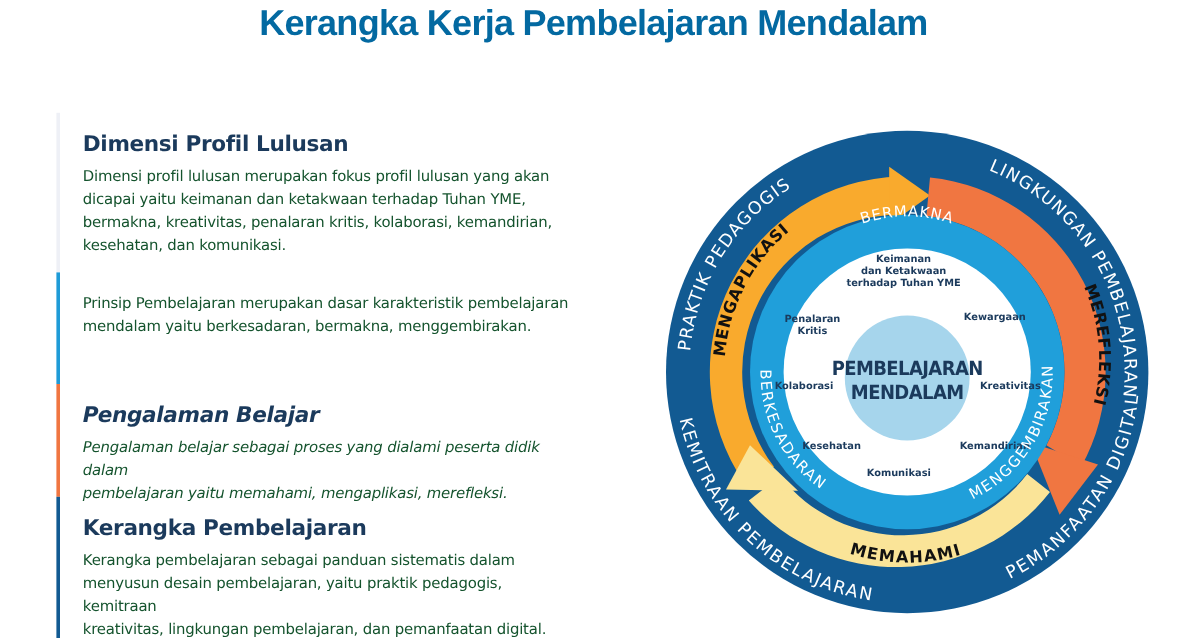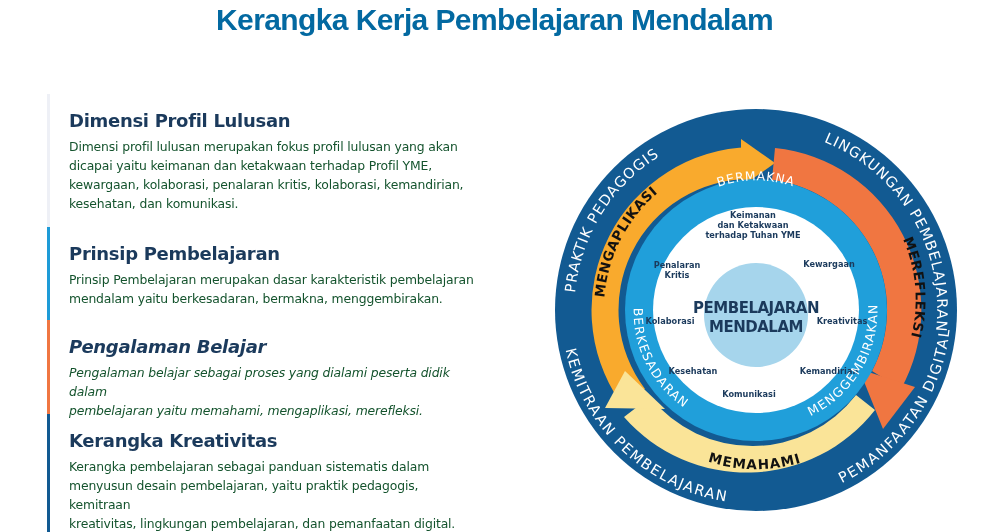--- a/index.html
+++ b/index.html
@@ -30,41 +30,40 @@
 </head>
 <body>
 
 <div class="page-title">Kerangka Kerja Pembelajaran Mendalam</div>
 
 <div class="sections">
   <div class="section s1" style="border-left-color:#eef0f6">
     <h2>Dimensi Profil Lulusan</h2>
     <p>
       <span>Dimensi profil lulusan merupakan fokus profil lulusan yang akan</span><br>
-      <span>dicapai yaitu keimanan dan ketakwaan terhadap Profil YME,</span><br>
-      <span>kewargaan, kolaborasi, penalaran kritis, kolaborasi, kemandirian,</span><br>
+      <span>dicapai yaitu keimanan dan ketakwaan terhadap Tuhan YME,</span><br>
+      <span>bermakna, kreativitas, penalaran kritis, kolaborasi, kemandirian,</span><br>
       <span>kesehatan, dan komunikasi.</span>
     </p>
   </div>
   <div class="section s2" style="border-left-color:#1e9bd7">
-    <h2>Prinsip Pembelajaran</h2>
     <p>
       <span>Prinsip Pembelajaran merupakan dasar karakteristik pembelajaran</span><br>
       <span>mendalam yaitu berkesadaran, bermakna, menggembirakan.</span>
     </p>
   </div>
   <div class="section s3" style="border-left-color:#f07641">
     <h2>Pengalaman Belajar</h2>
     <p>
       <span>Pengalaman belajar sebagai proses yang dialami peserta didik dalam</span><br>
       <span>pembelajaran yaitu memahami, mengaplikasi, merefleksi.</span>
     </p>
   </div>
   <div class="section s4" style="border-left-color:#125a92">
-    <h2>Kerangka Kreativitas</h2>
+    <h2>Kerangka Pembelajaran</h2>
     <p>
       <span>Kerangka pembelajaran sebagai panduan sistematis dalam</span><br>
       <span>menyusun desain pembelajaran, yaitu praktik pedagogis, kemitraan</span><br>
       <span>kreativitas, lingkungan pembelajaran, dan pemanfaatan digital.</span>
     </p>
   </div>
 </div>
 
 <div class="diagram">
   <svg width="422" height="422" viewBox="0 0 422 422" xmlns="http://www.w3.org/2000/svg">

